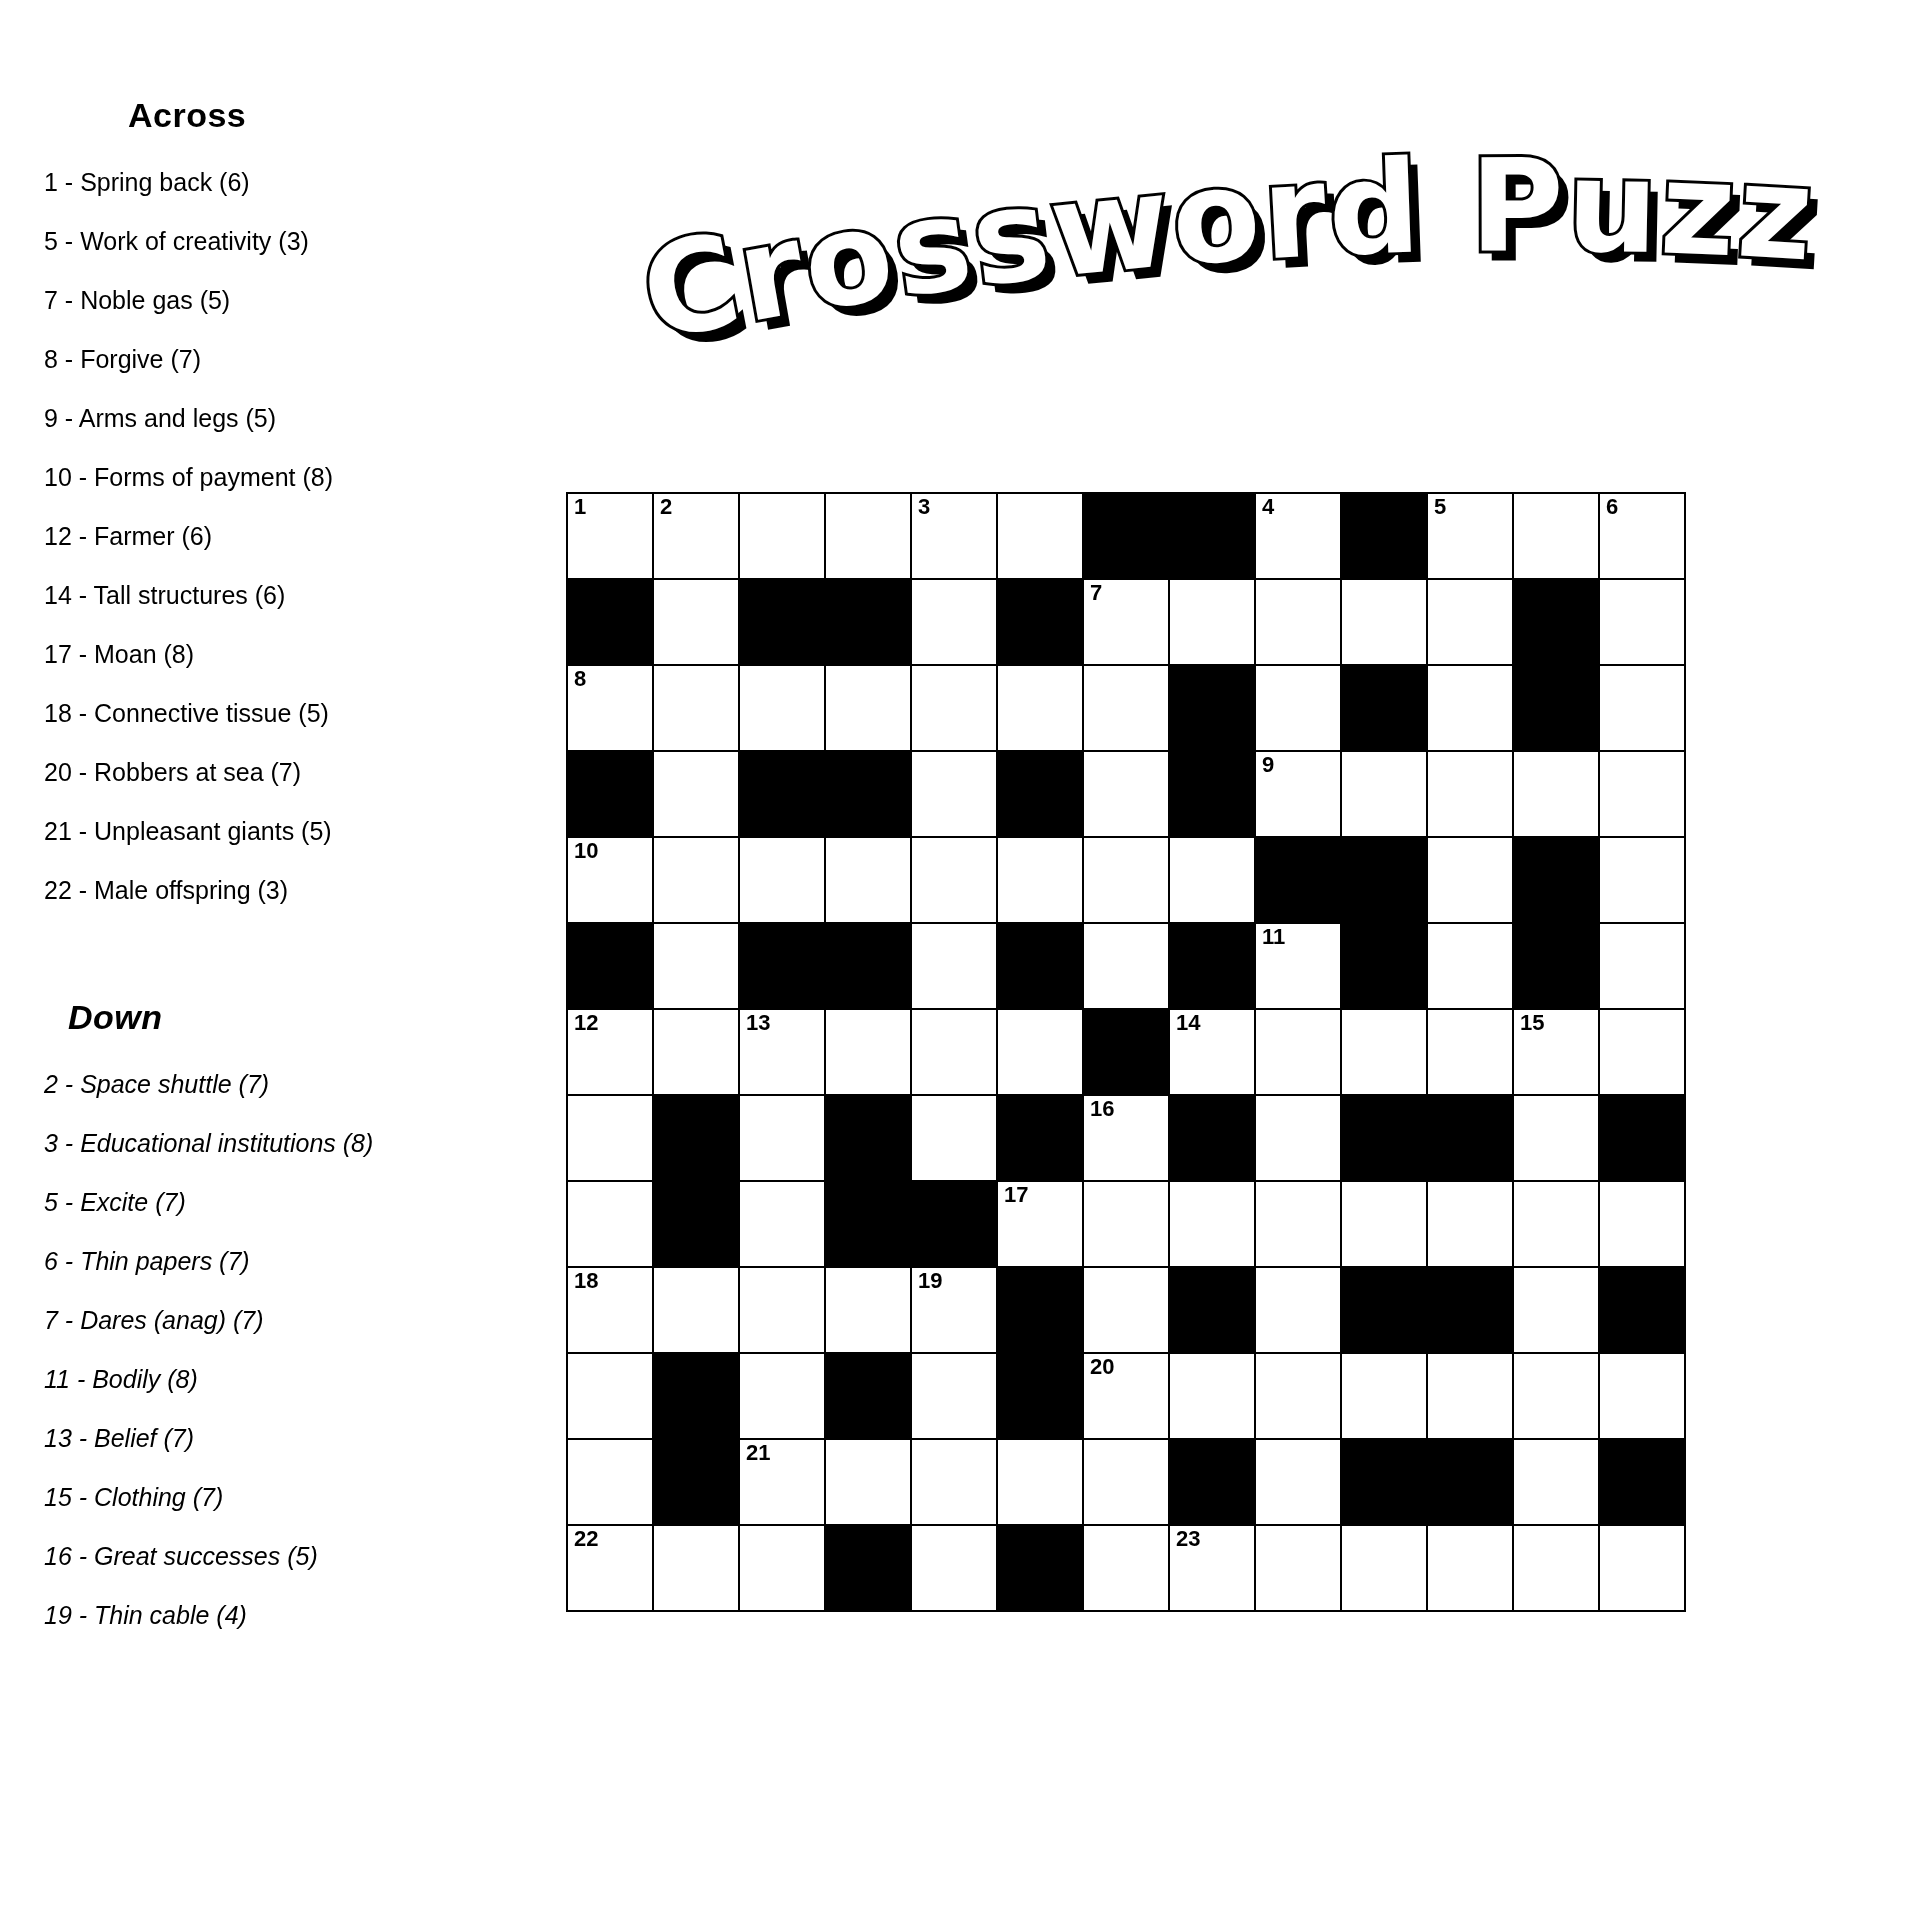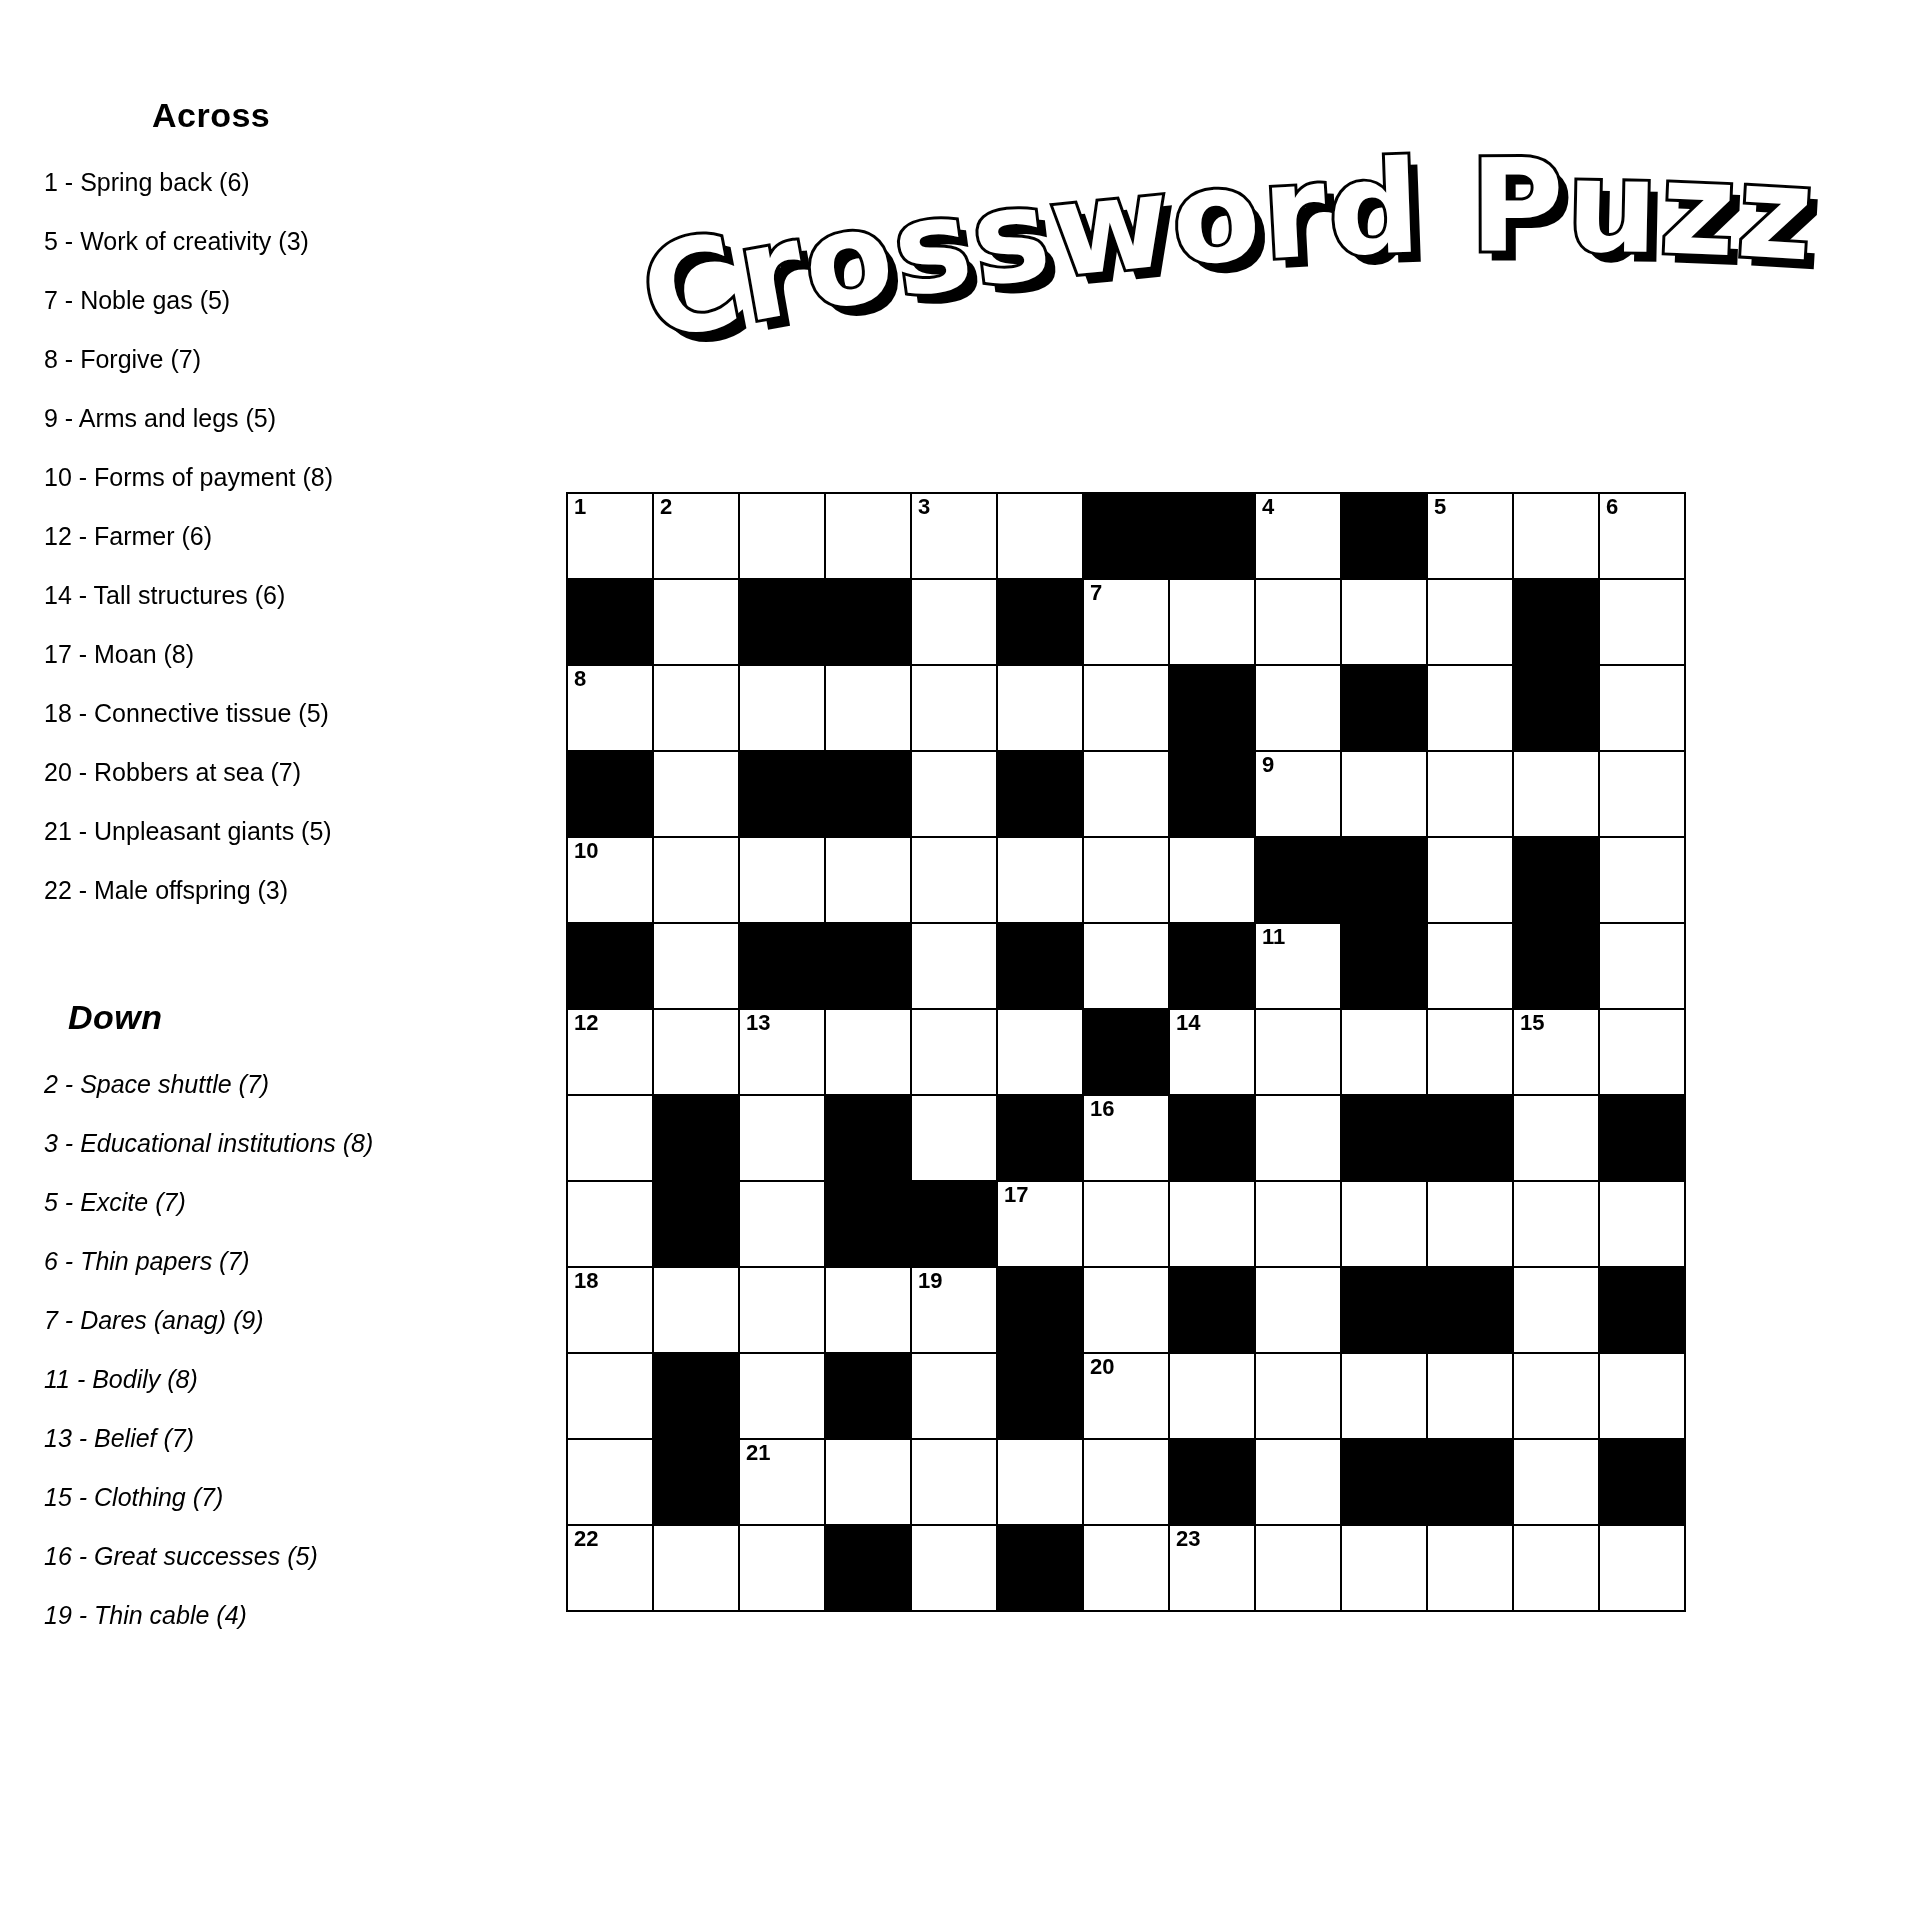--- a/index.html
+++ b/index.html
@@ -22,21 +22,21 @@
     left: 44px;
     top: 96px;
     width: 500px;
   }
   .clue-heading {
     font-size: 34px;
     font-weight: bold;
     margin: 0 0 18px 24px;
     letter-spacing: 0.5px;
   }
-  #across-heading { margin-left: 108px; }
+  #across-heading { margin-left: 84px; }
   .clue-list {
     list-style: none;
     margin: 0;
     padding: 0;
   }
   .clue-item {
     font-size: 25px;
     line-height: 59px;
     white-space: nowrap;
   }
@@ -117,21 +117,21 @@
       </ul>
   </div>
 
   <div id="down-block">
     <h2 class="clue-heading" id="down-heading">Down</h2>
     <ul class="clue-list" id="down-list">
         <li class="clue-item"><span class="clue-num">2</span><span class="clue-sep"> - </span><span class="clue-text">Space shuttle (7)</span></li>
         <li class="clue-item"><span class="clue-num">3</span><span class="clue-sep"> - </span><span class="clue-text">Educational institutions (8)</span></li>
         <li class="clue-item"><span class="clue-num">5</span><span class="clue-sep"> - </span><span class="clue-text">Excite (7)</span></li>
         <li class="clue-item"><span class="clue-num">6</span><span class="clue-sep"> - </span><span class="clue-text">Thin papers (7)</span></li>
-        <li class="clue-item"><span class="clue-num">7</span><span class="clue-sep"> - </span><span class="clue-text">Dares (anag) (9)</span></li>
+        <li class="clue-item"><span class="clue-num">7</span><span class="clue-sep"> - </span><span class="clue-text">Dares (anag) (7)</span></li>
         <li class="clue-item"><span class="clue-num">11</span><span class="clue-sep"> - </span><span class="clue-text">Bodily (8)</span></li>
         <li class="clue-item"><span class="clue-num">13</span><span class="clue-sep"> - </span><span class="clue-text">Belief (7)</span></li>
         <li class="clue-item"><span class="clue-num">15</span><span class="clue-sep"> - </span><span class="clue-text">Clothing (7)</span></li>
         <li class="clue-item"><span class="clue-num">16</span><span class="clue-sep"> - </span><span class="clue-text">Great successes (5)</span></li>
         <li class="clue-item"><span class="clue-num">19</span><span class="clue-sep"> - </span><span class="clue-text">Thin cable (4)</span></li>
       </ul>
   </div>
 
 </div>
 

